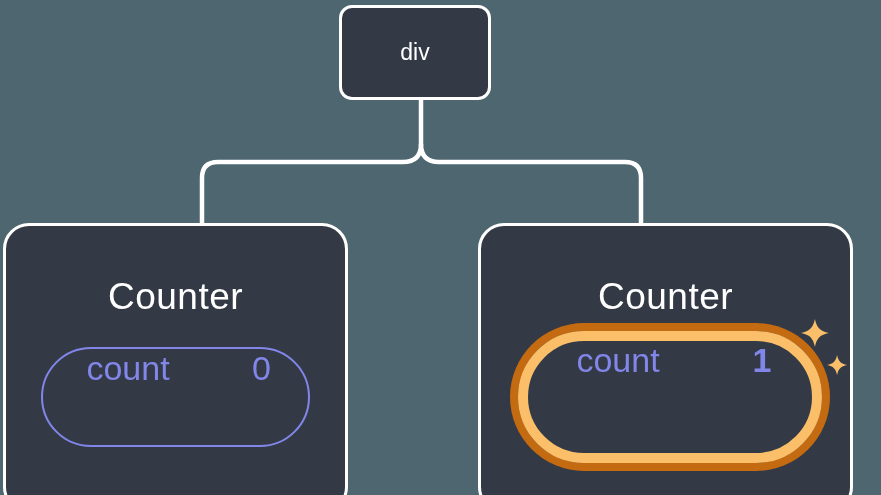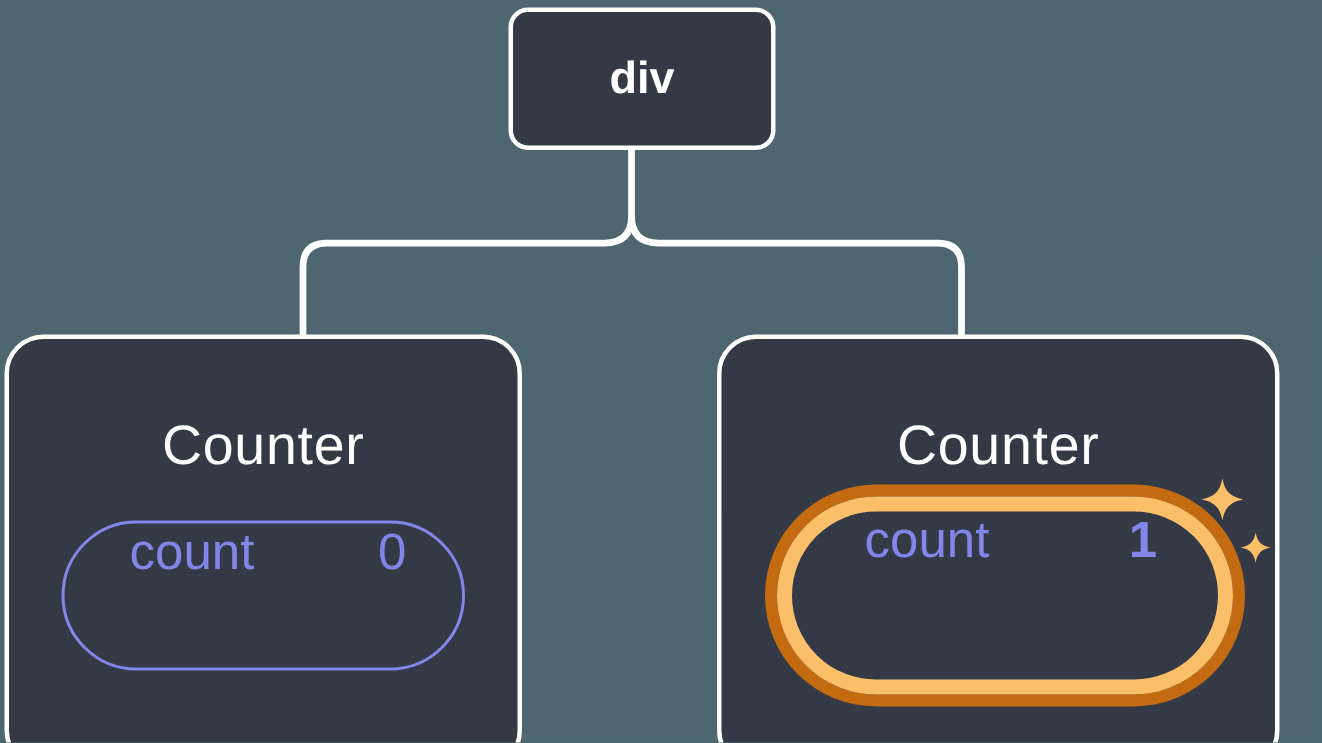--- a/index.html
+++ b/index.html
@@ -9,29 +9,28 @@
     position: relative;
     overflow: hidden;
     font-family: "Liberation Sans", sans-serif;
   }
   svg { display: block; }
 
   .connector-svg { position: absolute; left: 0; top: 0; z-index: 1; }
 
   .node-root {
     position: absolute; left: 339px; top: 5px;
-    width: 178px; height: 95px;
+    width: 152px; height: 95px;
     box-sizing: border-box;
     background: #333a46;
     border: 3px solid #ffffff;
     border-radius: 13px;
     display: flex; align-items: center; justify-content: center;
-    color: #ffffff; font-size: 30px;
+    color: #ffffff; font-size: 23px;
     z-index: 2;
-    font-weight: bold;
   }
 
   .card {
     position: absolute; top: 223px; height: 290px;
     box-sizing: border-box;
     background: #333a46;
     border: 3px solid #ffffff;
     border-radius: 26px;
     z-index: 2;
   }

